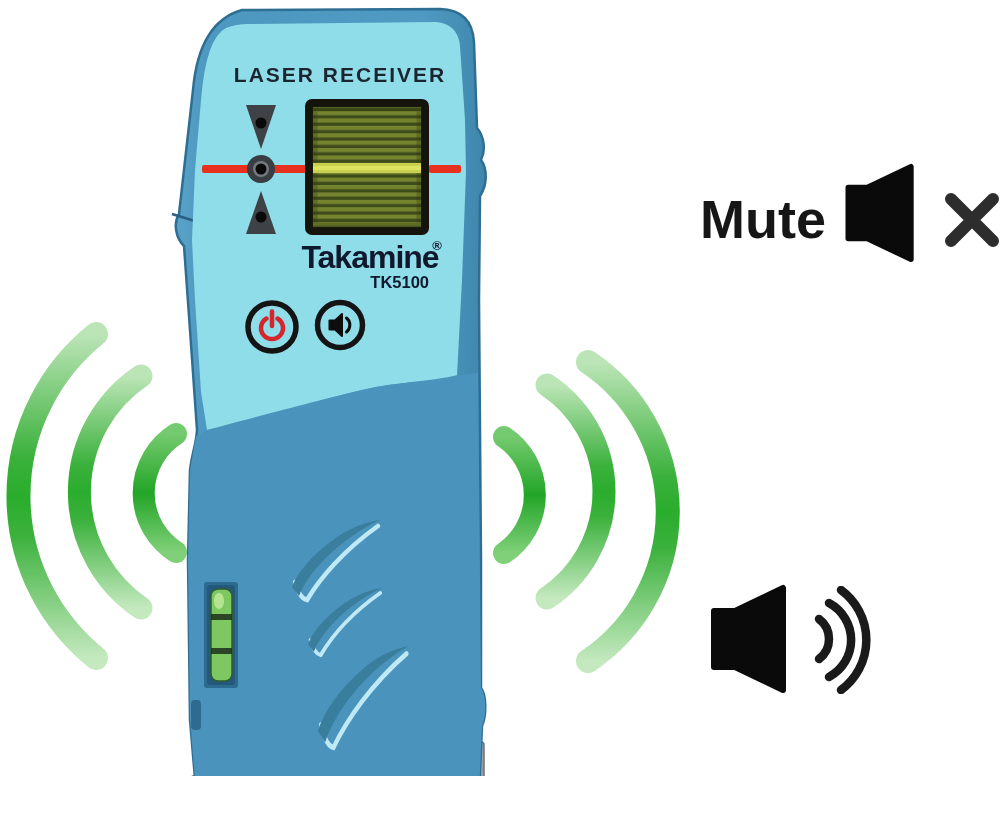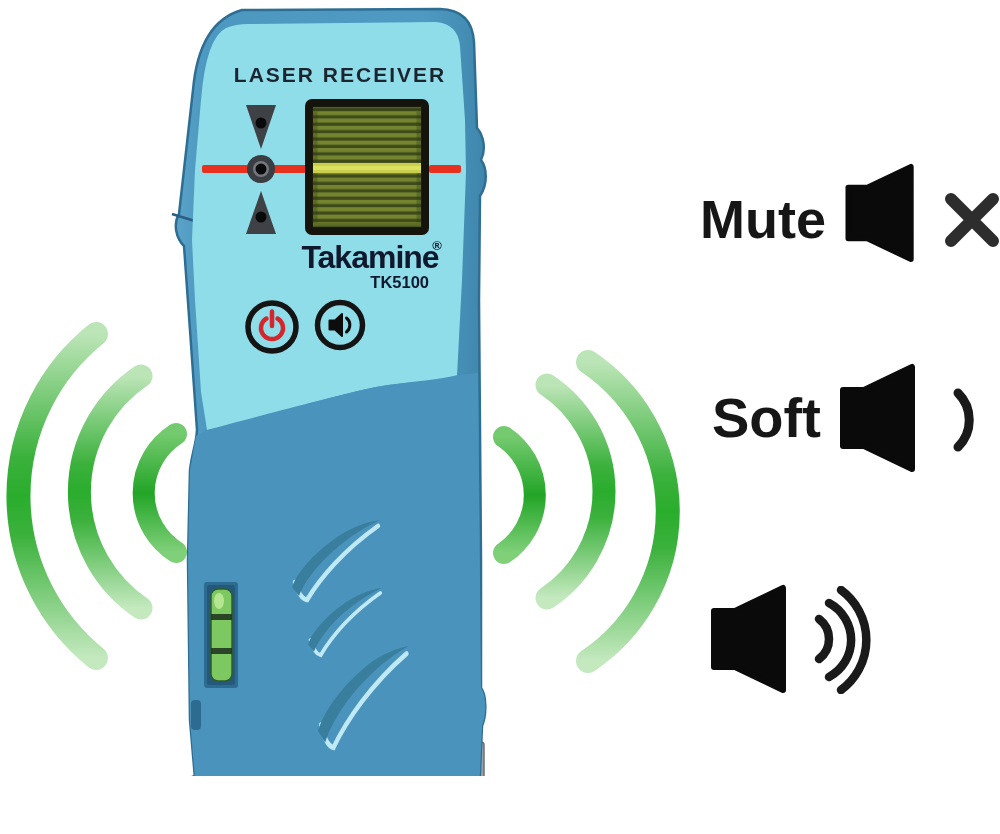--- a/index.html
+++ b/index.html
@@ -190,29 +190,20 @@
     <div class="vol-row row-mute">
       <span class="vol-label">Mute</span>
       <svg class="spk" width="77" height="100" viewBox="0 0 77 110">
         <path d="M 3 27 H 24 L 72 4 V 106 L 24 83 H 3 Z" fill="#0A0A0A" stroke="#0A0A0A" stroke-width="6" stroke-linejoin="round"></path>
       </svg>
       <svg class="state-icon" width="58" height="58" viewBox="0 0 58 58">
         <path d="M 8 8 L 50 50 M 50 8 L 8 50" fill="none" stroke="#2D2D2D" stroke-width="12" stroke-linecap="round"></path>
       </svg>
     </div>
 
-    <div class="vol-row row-soft">
-      <span class="vol-label">Soft</span>
-      <svg class="spk" width="77" height="110" viewBox="0 0 77 110">
-        <path d="M 3 27 H 24 L 72 4 V 106 L 24 83 H 3 Z" fill="#0A0A0A" stroke="#0A0A0A" stroke-width="6" stroke-linejoin="round"></path>
-      </svg>
-      <svg class="state-icon" width="26" height="64" viewBox="0 0 26 64">
-        <path d="M 5 5 A 38 38 0 0 1 5 59" fill="none" stroke="#1A1A1A" stroke-width="9" stroke-linecap="round"></path>
-      </svg>
-    </div>
 
     <div class="vol-row row-loud">
       <svg class="spk" width="77" height="112" viewBox="0 0 77 110">
         <path d="M 3 27 H 24 L 72 4 V 106 L 24 83 H 3 Z" fill="#0A0A0A" stroke="#0A0A0A" stroke-width="6" stroke-linejoin="round"></path>
       </svg>
       <svg class="state-icon" width="58" height="108" viewBox="0 0 58 108">
         <path d="M 5 33 A 25 25 0 0 1 5 73" fill="none" stroke="#1A1A1A" stroke-width="8.5" stroke-linecap="round"></path>
         <path d="M 15 17 A 42 42 0 0 1 15 91" fill="none" stroke="#1A1A1A" stroke-width="8.5" stroke-linecap="round"></path>
         <path d="M 27 4 A 62 62 0 0 1 27 104" fill="none" stroke="#1A1A1A" stroke-width="8.5" stroke-linecap="round"></path>
       </svg>

